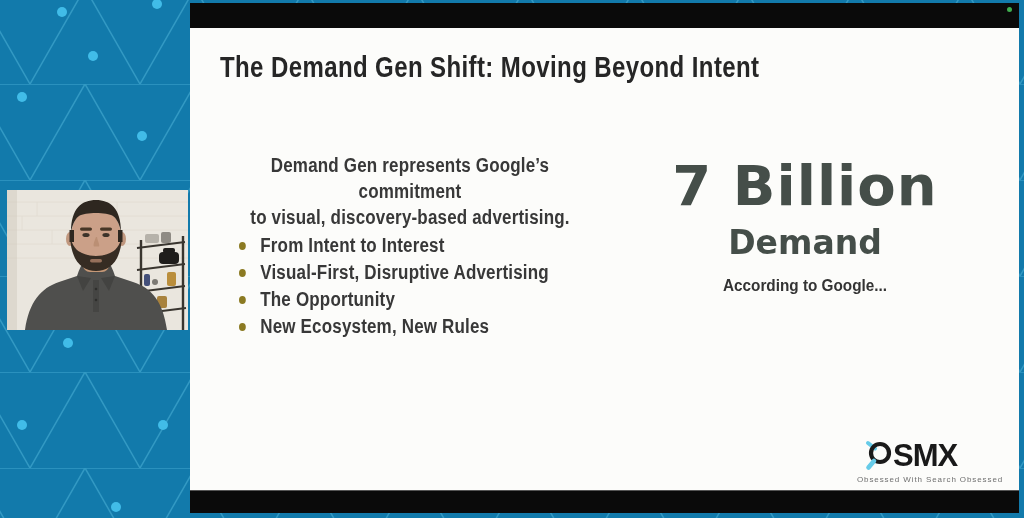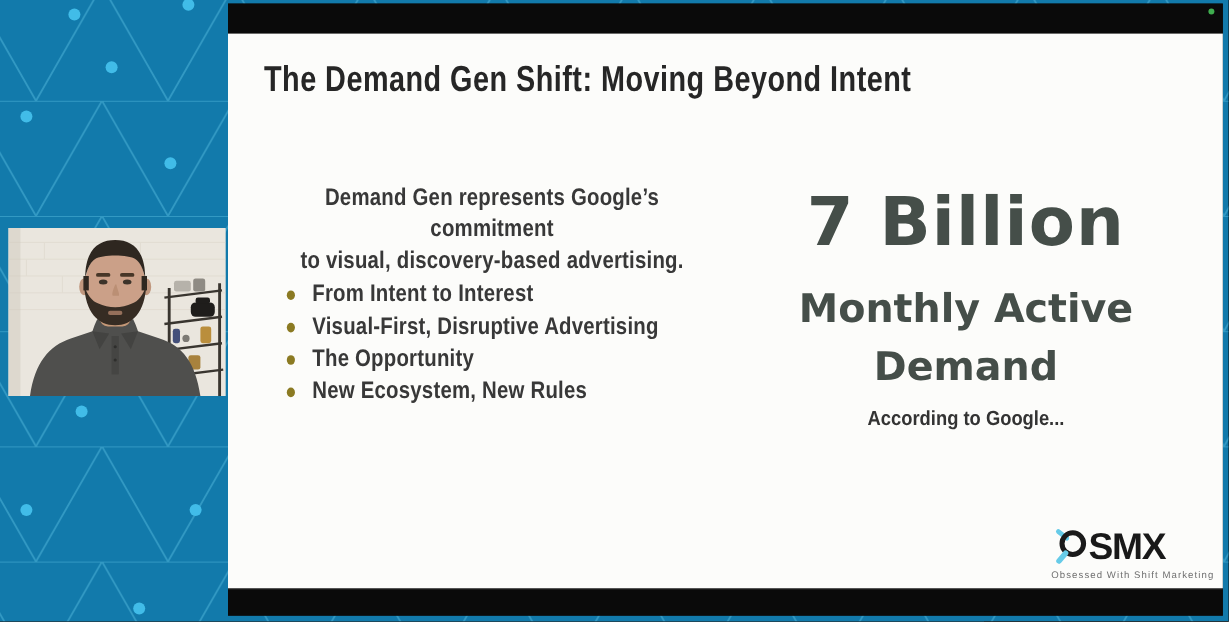--- a/index.html
+++ b/index.html
@@ -43,21 +43,21 @@
 
   .stats{position:absolute;left:440px;top:126px;width:350px;text-align:center;color:var(--stats-text);
     font-family:"DejaVu Sans",sans-serif;font-weight:bold;}
   .stats-lead{font-size:33px;line-height:40px;}
   .stats-headline{font-size:56px;line-height:64px;letter-spacing:1px;}
   .stats-sub{font-size:33px;line-height:49px;}
   .stats-sub.first{margin-top:14px;}
   .stats-attr{font-family:"Liberation Sans",sans-serif;font-size:17px;font-weight:bold;color:#333;
     margin-top:9px;transform:scaleX(0.9);transform-origin:center top;}
 
-  .logo{position:absolute;right:0;bottom:6px;width:150px;display:flex;flex-direction:column;align-items:center;margin-left:20px;}
+  .logo{position:absolute;right:14px;bottom:6px;width:150px;display:flex;flex-direction:column;align-items:center;margin-left:20px;}
   .logo-row{display:flex;align-items:center;}
   .logo-tagline{font-size:8px;letter-spacing:0.9px;color:#6f6f6f;margin-top:1px;white-space:nowrap;}
 </style>
 </head>
 <body>
 
 <div class="stage">
 
   <div class="bg">
     <svg width="1024" height="518">
@@ -163,36 +163,35 @@
           <span>The Opportunity</span>
         </li>
         <li>
           <span class="bullet-dot"></span>
           <span>New Ecosystem, New Rules</span>
         </li>
       </ul>
 
       <div class="stats">
         <div class="stats-headline">7 Billion</div>
-        <div class="stats-sub first">Monthly Active</div>
         <div class="stats-sub">Demand</div>
         <div class="stats-attr">According to Google...</div>
       </div>
 
       <div class="logo">
         <div class="logo-row">
           <svg width="132" height="38" viewBox="0 0 132 38">
             <g>
               <line x1="4" y1="7" x2="11" y2="12.5" stroke="var(--logo-accent)" stroke-width="4" stroke-linecap="round"></line>
               <circle cx="16" cy="17" r="9" fill="none" stroke="#1a1a1a" stroke-width="4.2"></circle>
               <line x1="10" y1="25" x2="4.5" y2="31.5" stroke="var(--logo-accent)" stroke-width="4.6" stroke-linecap="round"></line>
             </g>
             <text x="29" y="30" font-family="Liberation Sans, sans-serif" font-weight="bold" font-size="31" letter-spacing="-1" fill="#191919">SMX</text>
           </svg>
         </div>
-        <div class="logo-tagline">Obsessed With Shift Marketing</div>
+        <div class="logo-tagline">Obsessed With Search Obsessed</div>
       </div>
     </div>
 
     <div class="slide-bottom-bar"></div>
   </div>
 
 </div>
 
 </body></html>

